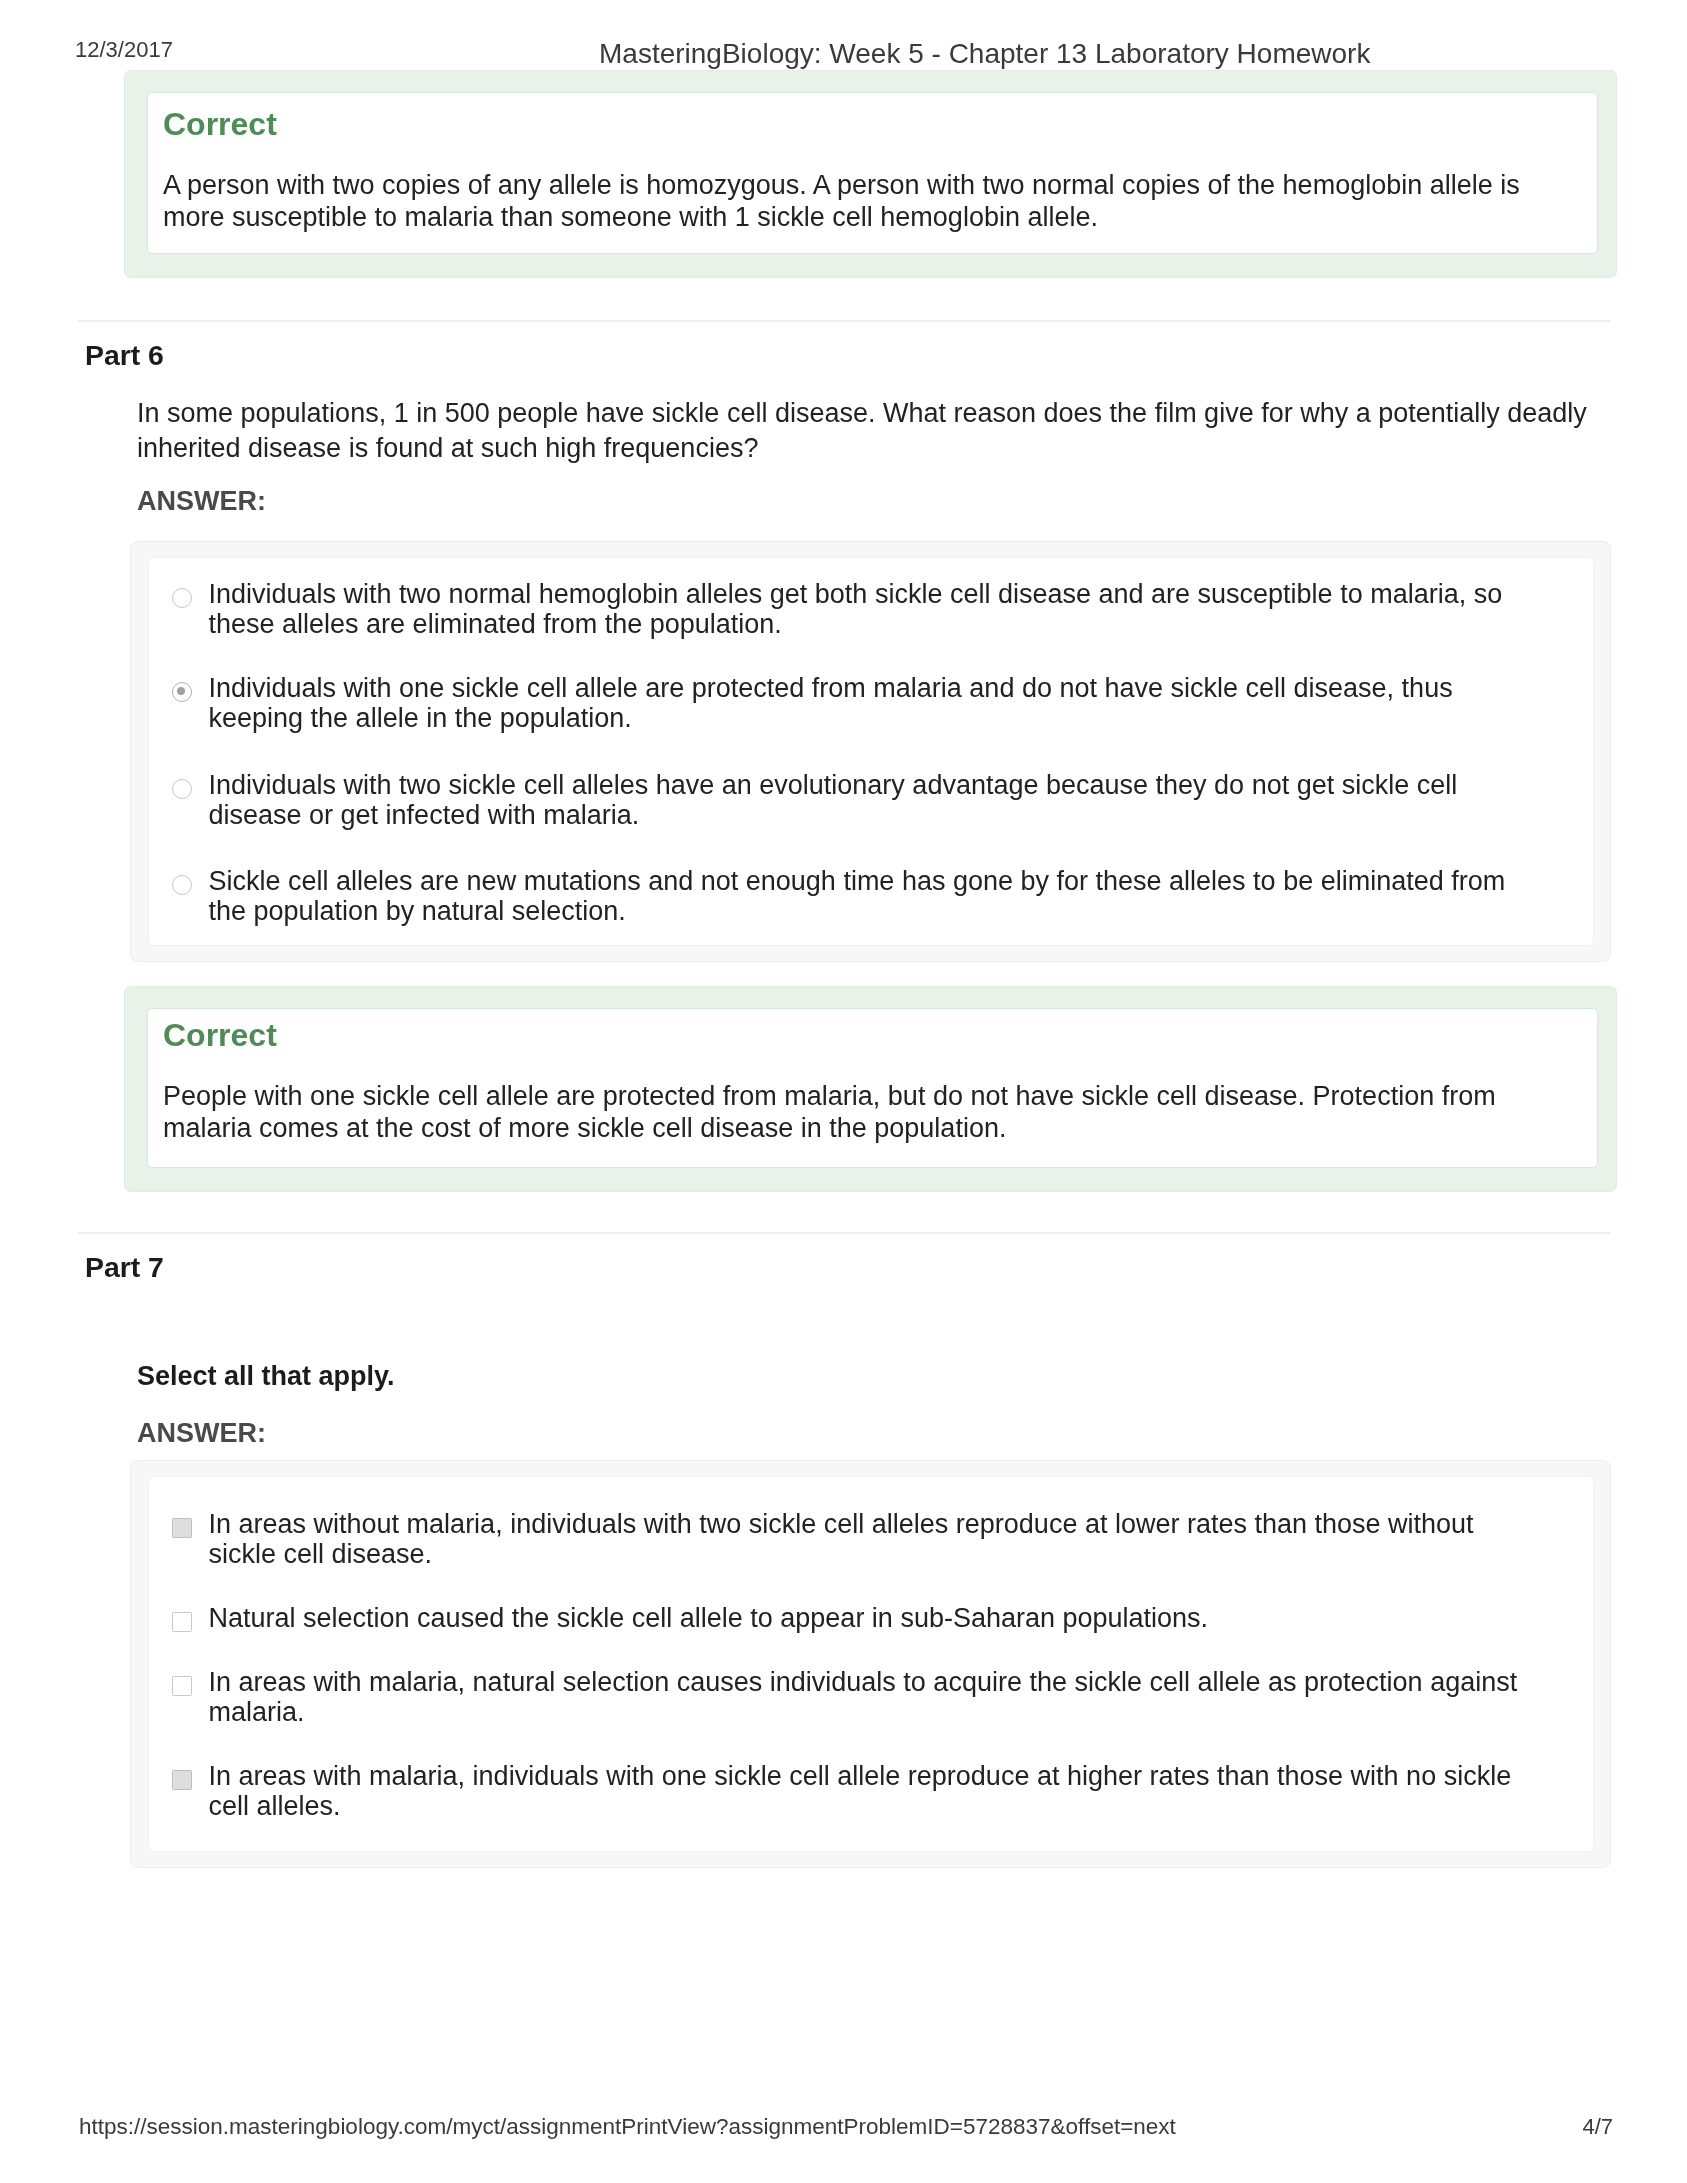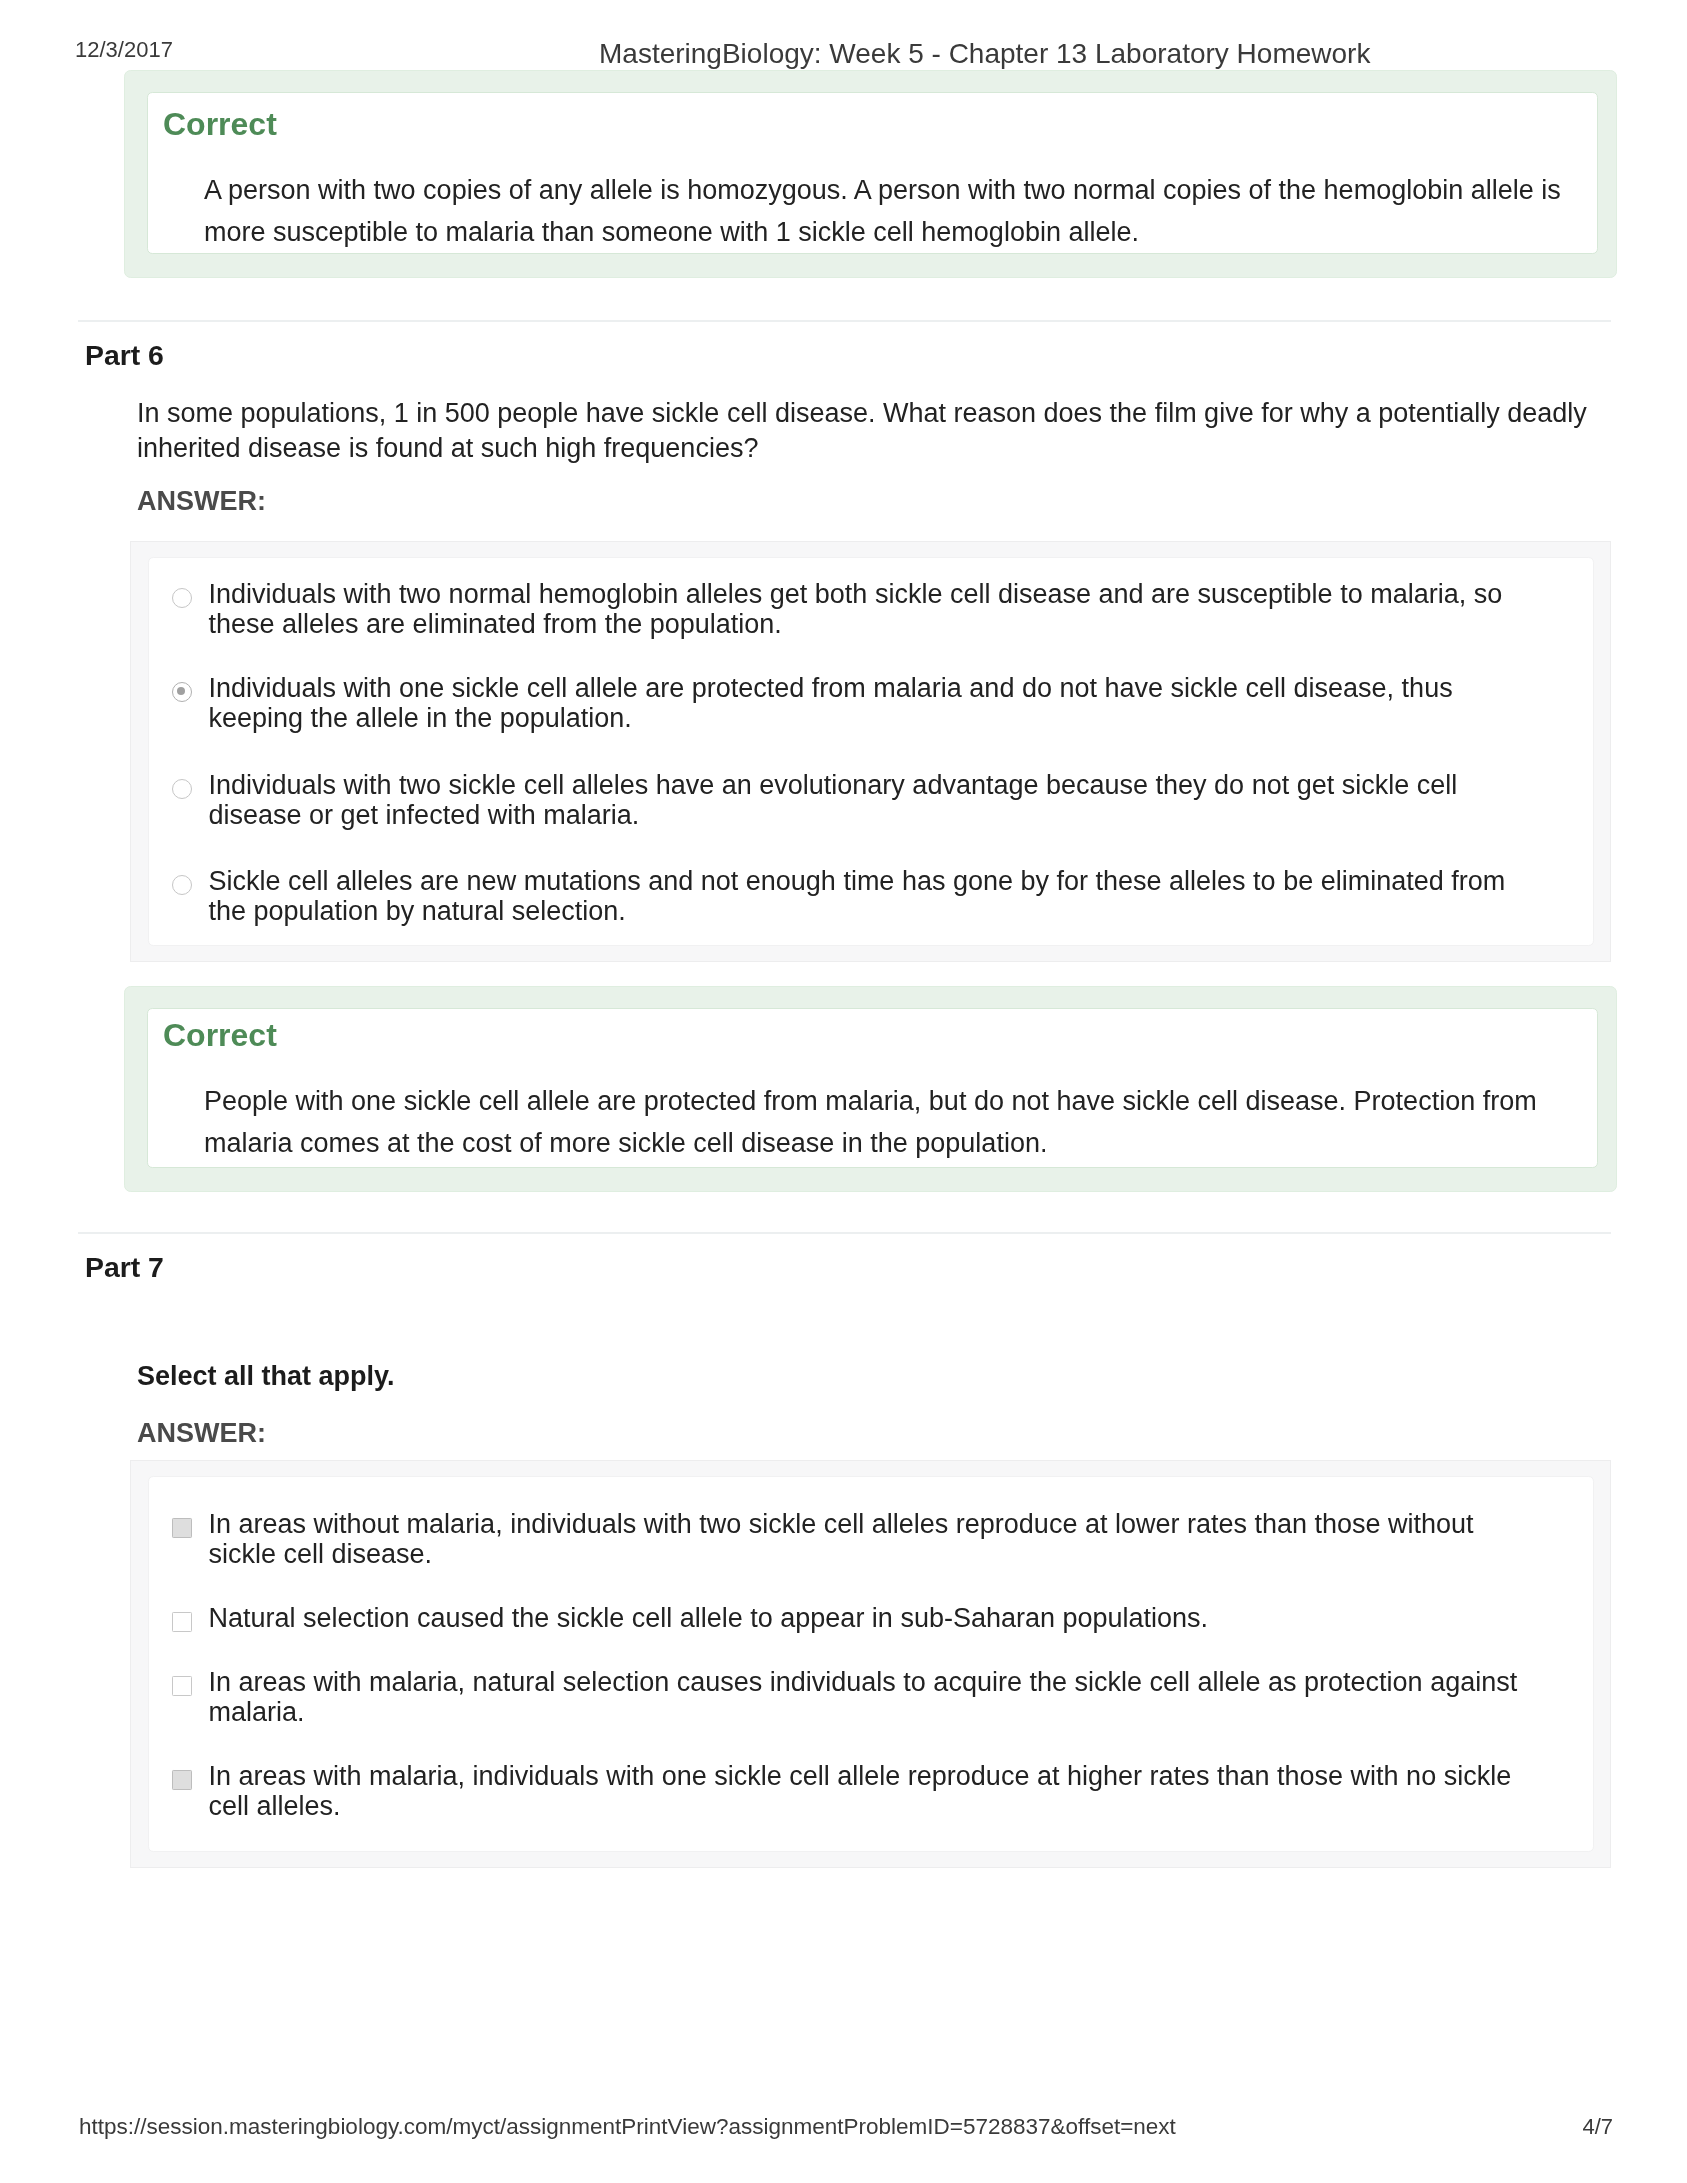--- a/index.html
+++ b/index.html
@@ -13,33 +13,33 @@
 
   
   .runhead{position:absolute;top:0;left:0;width:1687px;height:73px;}
   .runhead .date{position:absolute;left:75px;top:37px;font-size:22px;color:#3a3a3a;}
   .runhead .title{position:absolute;left:599px;top:38px;font-size:28px;color:#3a3a3a;white-space:nowrap;}
 
   
   .fb{position:absolute;border:1.3px solid #dfeee0;background:#e8f2e9;border-radius:6.6px;}
   .fb .inner{position:absolute;left:22px;top:20.5px;right:18.5px;bottom:23px;background:#ffffff;border:1.3px solid #d6e8d7;border-radius:5.3px;}
   .fb .tag{position:absolute;font-size:32px;font-weight:bold;color:#4e8b57;}
-  .fb .body{position:absolute;font-size:27px;line-height:42px;color:#222222;margin-left:41px;}
+  .fb .body{position:absolute;font-size:27px;line-height:32px;color:#222222;}
 
   
   .rule{position:absolute;left:78px;width:1533px;height:2px;background:#eceff0;}
   .parthead{position:absolute;left:85px;font-size:28.4px;font-weight:bold;color:#1c1c1c;}
 
   
   .stem{position:absolute;left:137px;font-size:27px;line-height:35px;color:#222222;}
   .selectall{position:absolute;left:137px;font-size:27px;font-weight:bold;color:#1c1c1c;}
   .answerlabel{position:absolute;left:137px;font-size:27px;font-weight:bold;color:#4a4a4a;}
 
   
-  .optcard{position:absolute;background:#f7f7f8;border:1.3px solid #ededee;border-radius:0;}
+  .optcard{position:absolute;background:#f7f7f8;border:1.3px solid #ededee;border-radius:8px;}
   .optcard .inner{position:absolute;left:16.5px;top:14.6px;right:16.5px;bottom:14.6px;background:#ffffff;border:1.3px solid #f1f1f2;border-radius:5.3px;}
   .opt{position:absolute;left:0;right:0;}
   .opt .txt{position:absolute;left:60px;font-size:27px;line-height:30px;color:#222222;}
 
   #opt6 .opt .txt{width:1340px;}
   #opt7 .opt .txt{width:1330px;}
   .ctrl{position:absolute;left:23px;width:20px;height:20px;}
   .radio{border:1.3px solid #c6c6c6;border-radius:50%;background:#ffffff;}
   .radio.sel{border-color:#b0b0b0;}
   .radio.sel::after{content:"";position:absolute;left:4.6px;top:4.6px;width:8px;height:8px;border-radius:50%;background:#a0a0a0;}

